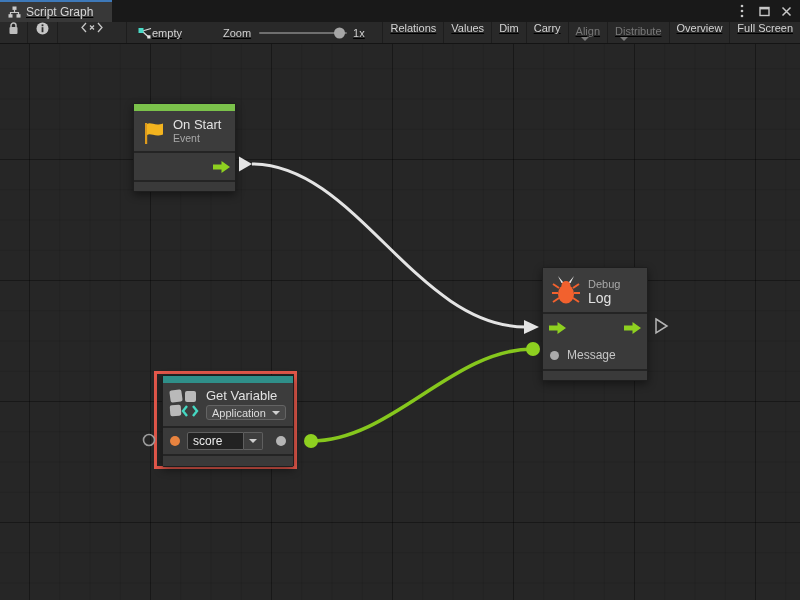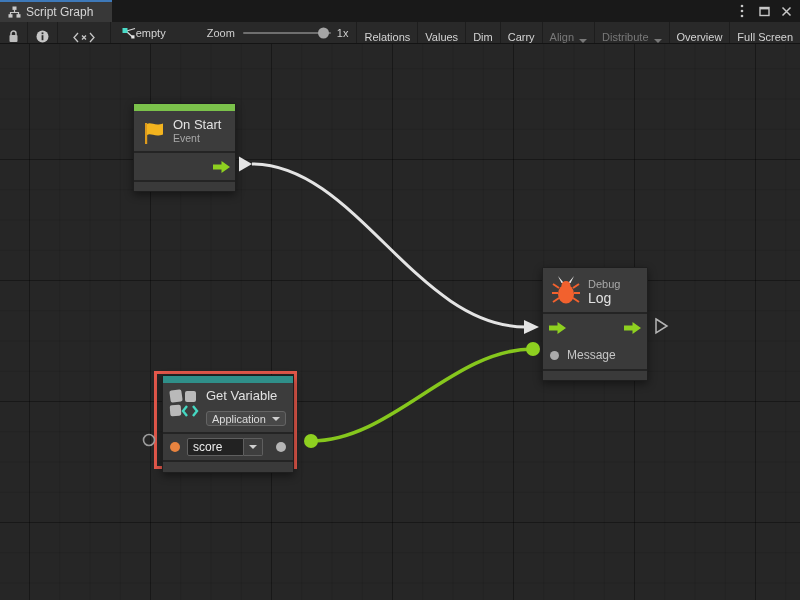--- a/index.html
+++ b/index.html
@@ -8,36 +8,36 @@
     --selection-red:#e4584b;
     --flow-green:#8ed020;
     --wire-green:#86c71d;
     --value-orange:#e8833f;
     --wire-white:#e4e4e4;
     --tab-accent:#3e79b9;
   }
   *{margin:0;padding:0;box-sizing:border-box;}
   html,body{width:800px;height:600px;overflow:hidden;background:#1e1e1e;
     font-family:"Liberation Sans","DejaVu Sans",sans-serif;-webkit-font-smoothing:antialiased;}
-  .window{position:relative;width:800px;height:454px;background:#1e1e1e;}
+  .window{position:relative;width:800px;height:454px;background:#1e1e1e;text-decoration:underline;}
 
   
   .titlebar{position:relative;height:22px;background:#191919;display:flex;align-items:stretch;}
   .tab{display:flex;align-items:center;gap:5px;width:112px;padding:0 8px;background:#383838;
     border-top:2px solid var(--tab-accent);color:#d6d6d6;font-size:12px;cursor:default;}
   .win-controls{position:absolute;right:2px;top:0;height:22px;display:flex;align-items:center;gap:6px;padding-right:4px;}
   .win-btn{width:16px;height:16px;display:flex;align-items:center;justify-content:center;color:#c8c8c8;}
 
   
   .toolbar{position:relative;height:22px;background:#292929;border-bottom:1px solid #141414;
     display:flex;align-items:stretch;font-size:11px;color:#d4d4d4;}
-  .tbtn{display:flex;align-items:flex-end;justify-content:center;padding:0 7px;border-right:1px solid #1d1d1d;
+  .tbtn{display:flex;align-items:flex-start;justify-content:center;padding:0 7px;border-right:1px solid #1d1d1d;
     background:#292929;white-space:nowrap;}
   .tbtn.icon-btn{padding:0 8px;}
-  .tbtn.disabled{color:#787878;}
+  .tbtn.disabled{color:#787878;flex-direction:column;}
   .chev{width:0;height:0;border-left:4px solid transparent;border-right:4px solid transparent;
     border-top:4px solid currentColor;margin-left:5px;display:inline-block;}
   .breadcrumb{display:flex;align-items:center;padding:0 8px;margin-left:3px;}
   .zoom-group{display:flex;align-items:center;margin-left:33px;}
   .zoom-label{margin-right:8px;color:#cfcfcf;}
   .slider{position:relative;width:88px;height:22px;display:flex;align-items:center;}
   .slider .track{width:100%;height:2px;background:#6f6f6f;border-radius:1px;}
   .slider .handle{position:absolute;right:2px;top:50%;transform:translateY(-50%);
     width:11px;height:11px;border-radius:50%;background:#a6a6a6;}
   .zoom-value{margin:0 8px 0 6px;color:#cfcfcf;}
@@ -80,21 +80,21 @@
   .debug-log .msg-row{height:28px;background:#3a3a3a;display:flex;align-items:center;gap:8px;padding:0 6px 0 7px;}
   .msg-label{font-size:12px;color:#c6c6c6;}
 
   
   .selection-box{position:absolute;left:154px;top:327px;width:143px;height:98px;
     border:3px solid var(--selection-red);z-index:1;}
   .node.get-variable{left:162px;top:331px;width:132px;z-index:3;}
   .get-variable .head{align-items:flex-start;padding:5px 7px 6px 6px;}
   .gv-head-text{display:flex;flex-direction:column;gap:2px;}
   .dropdown{display:flex;align-items:center;justify-content:space-between;width:80px;height:15px;
-    background:#484848;border:1px solid #646464;border-radius:3px;padding:0 5px;font-size:11px;color:#dcdcdc;margin-top:6px;}
+    background:#484848;border:1px solid #646464;border-radius:3px;padding:0 5px;font-size:11px;color:#dcdcdc;}
   .gv-ports{height:26px;background:#3a3a3a;display:flex;align-items:center;padding:0 7px;gap:7px;}
   .field{display:flex;align-items:center;width:57px;height:18px;background:#222222;
     border:1px solid #5f5f5f;border-radius:2px 0 0 2px;padding:3px 5px;font-size:12px;color:#ececec;}
   .field-drop{display:flex;align-items:center;justify-content:center;width:19px;height:18px;
     background:#3e3e3e;border:1px solid #5f5f5f;border-left:none;border-radius:0 2px 2px 0;color:#cfcfcf;}
   .gv-outdot{margin-left:auto;}
 </style>
 </head>
 <body>
 

